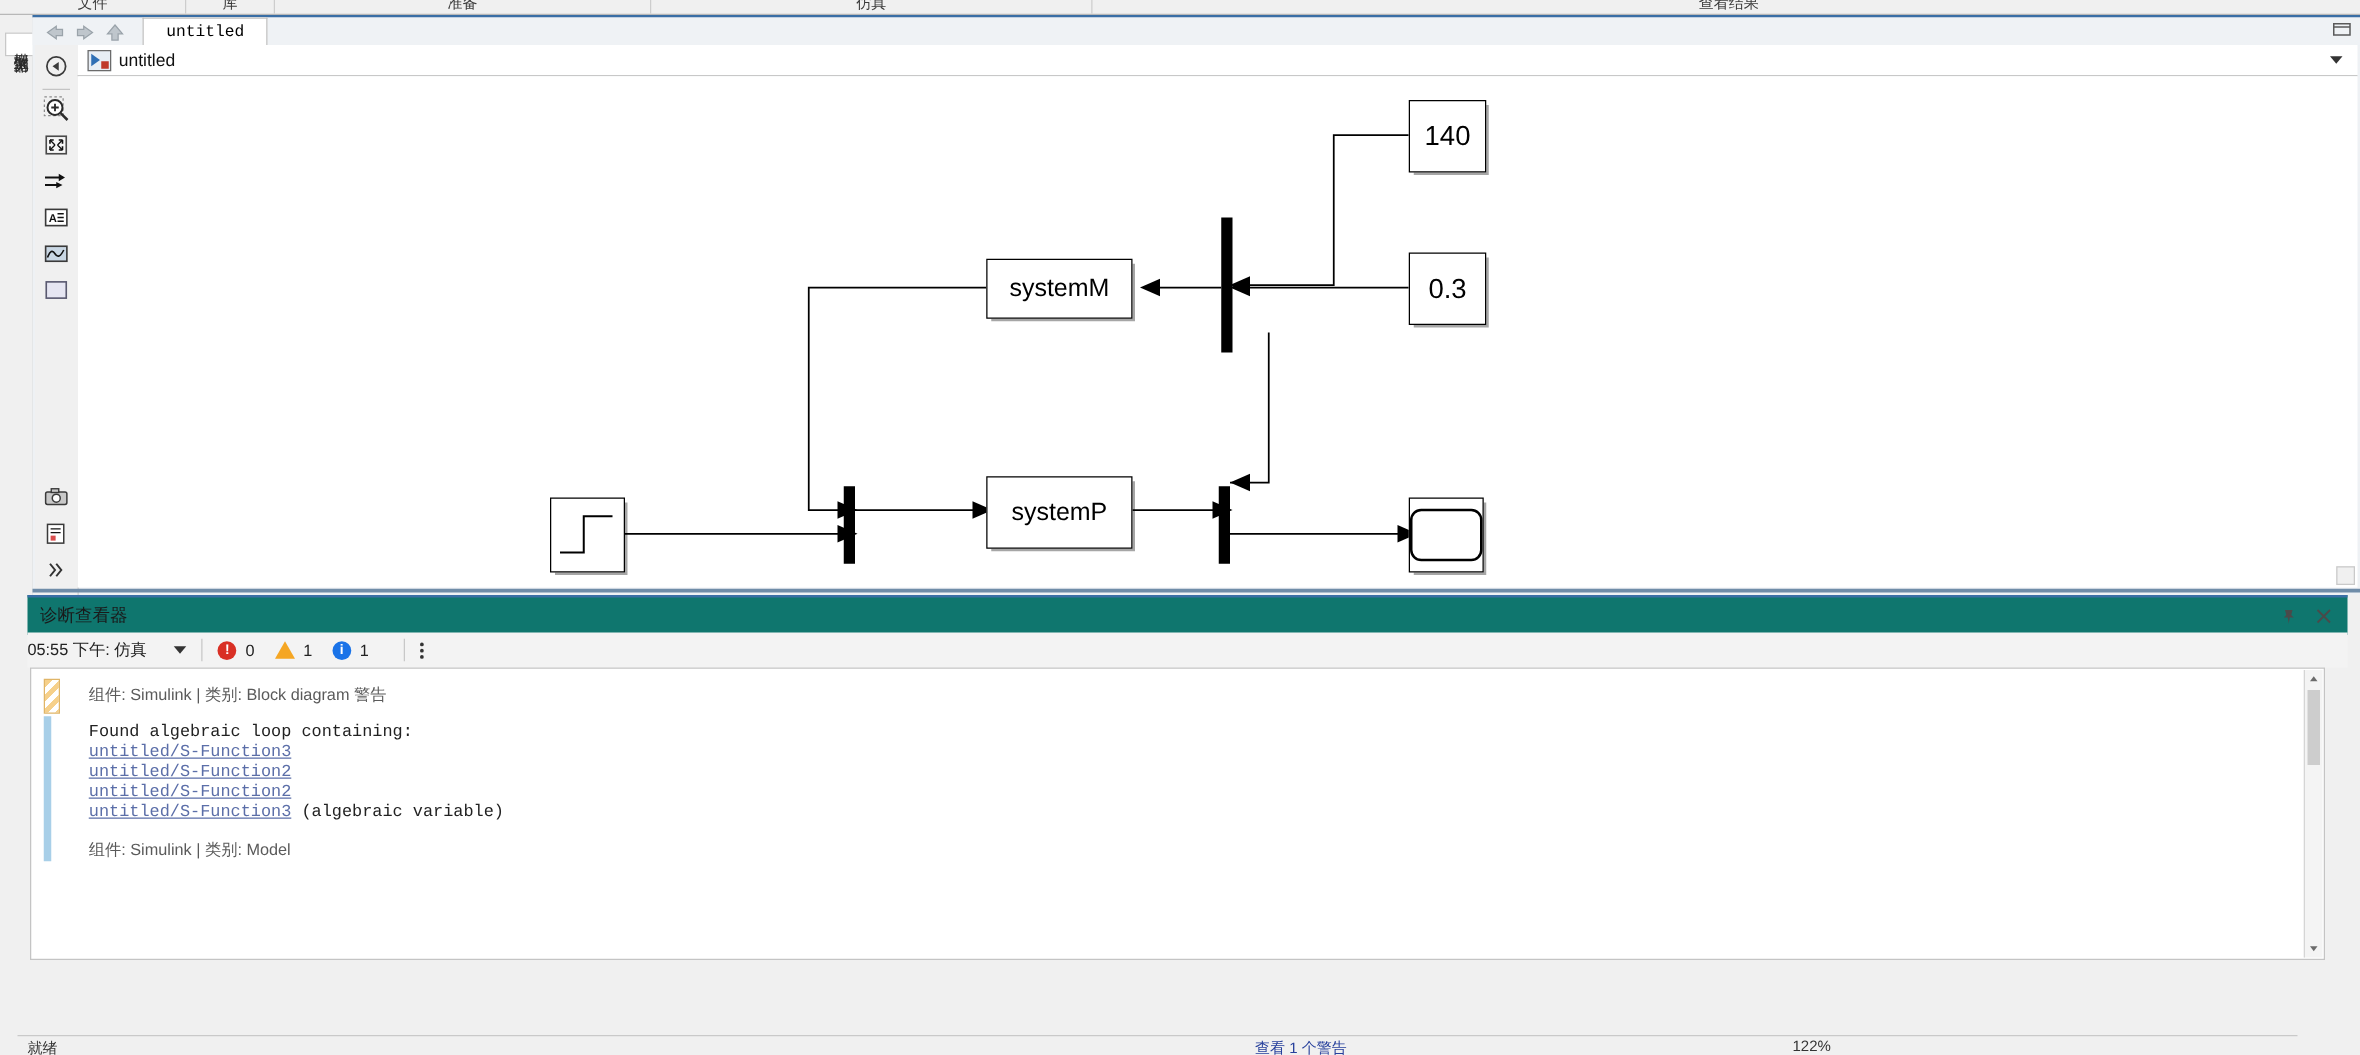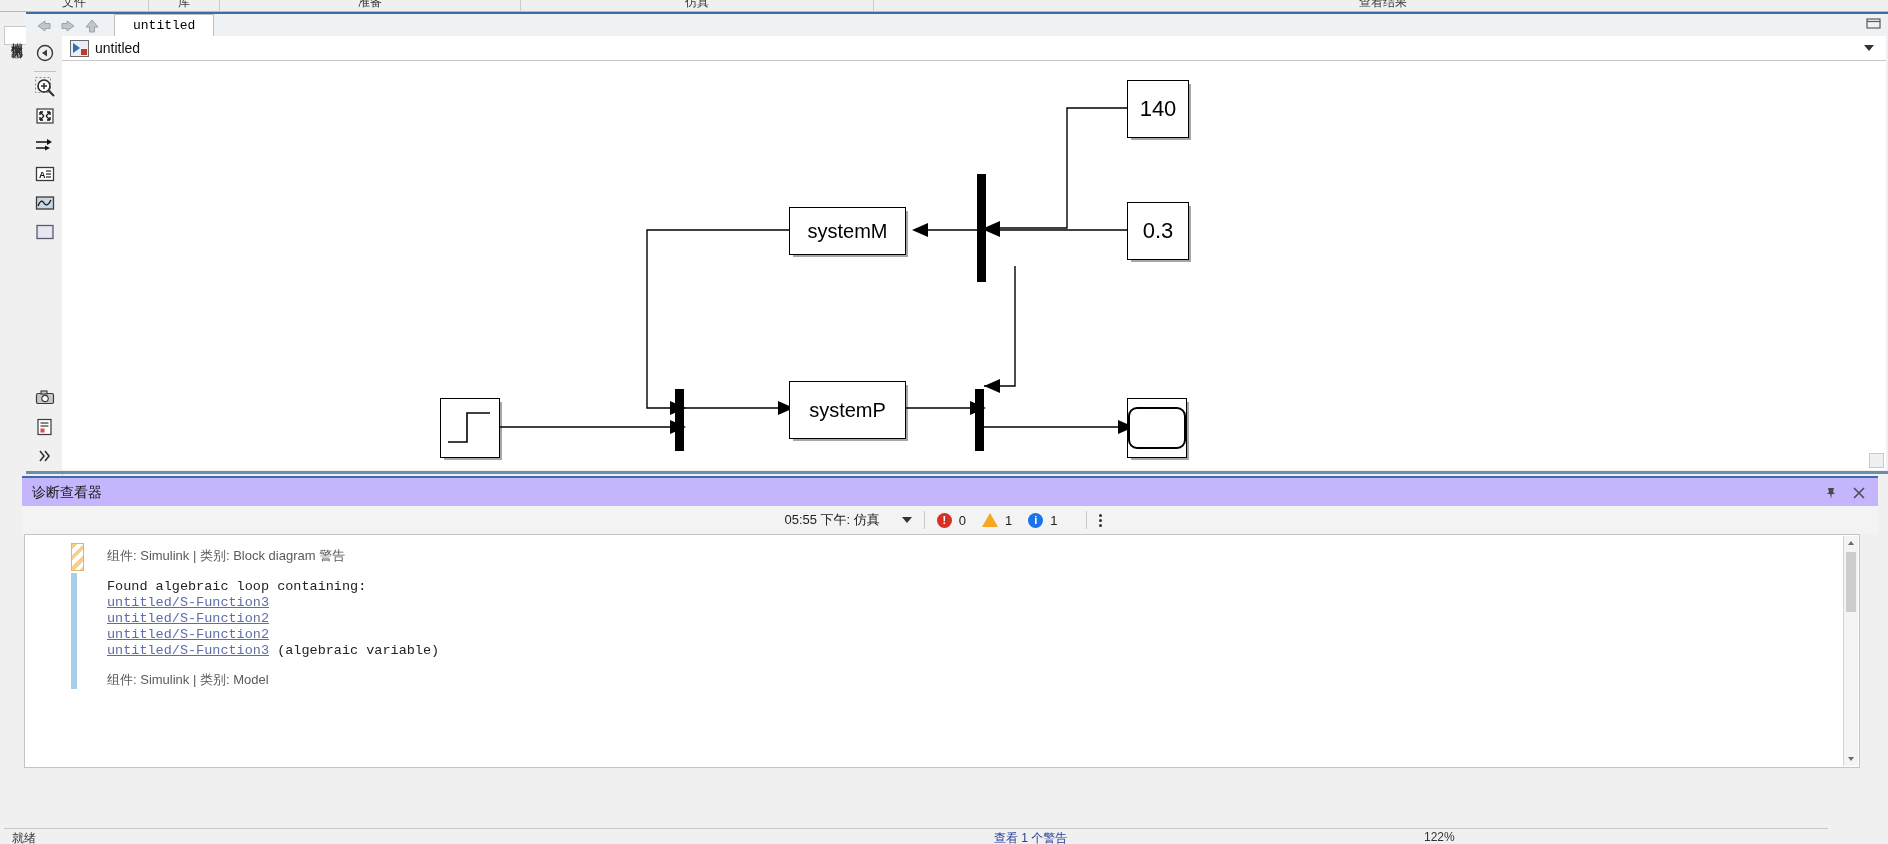--- a/index.html
+++ b/index.html
@@ -123,48 +123,48 @@
     position:absolute;left:26px;top:471px;width:1862px;height:3px;
     background:#6f8ca8;
   }
   
   .dv{
     position:absolute;left:0;top:476px;width:1888px;height:352px;
     background:#f0f0f0;
   }
   .dv-title-bar{
     position:absolute;left:22px;top:0px;width:1856px;height:30px;
-    border-top:2px solid #3a6ea5;background:#c4b5fd;
+    border-top:2px solid #3a6ea5;background:#0f766e;
     display:flex;align-items:center;
   }
   .dv-title{margin-left:10px;font-size:14px;color:#1a1a1a;}
   .dv-title-actions{margin-left:auto;display:flex;align-items:center;gap:14px;margin-right:12px;}
   .pin-icon,.close-icon{width:14px;height:14px;position:relative;cursor:default;}
   .dv-toolbar{
     position:absolute;left:22px;top:30px;width:1856px;height:28px;
-    background:#f3f3f3;display:flex;align-items:center;justify-content:center;
+    background:#f3f3f3;display:flex;align-items:center;justify-content:flex-start;
   }
   .dv-run{font-size:13px;color:#222;}
   .dv-caret{margin-left:22px;width:0;height:0;
     border-left:5px solid transparent;border-right:5px solid transparent;border-top:6px solid #333;}
   .dv-div{width:1px;height:18px;background:#c8c8c8;margin:0 12px;}
   .badge{display:flex;align-items:center;gap:7px;margin-right:16px;font-size:13px;color:#222;}
   .bdot{width:15px;height:15px;border-radius:50%;display:flex;align-items:center;justify-content:center;
     font-size:11px;font-weight:bold;color:#fff;}
   .err-dot{background:#d93025;}
   .warn-tri{width:0;height:0;border-left:8px solid transparent;border-right:8px solid transparent;
     border-bottom:14px solid #f5a623;position:relative;}
   .info-dot{background:#1a73e8;}
   .kebab{display:flex;flex-direction:column;gap:2px;margin-right:14px;}
   .kebab i{width:3px;height:3px;background:#333;border-radius:50%;display:block;}
   .dv-body{
     position:absolute;left:24px;top:58px;width:1834px;height:232px;
     background:#fff;border:1px solid #c4c4c4;overflow:hidden;
   }
-  .msg-block{position:relative;padding-left:40px;margin-left:36px;}
+  .msg-block{position:relative;padding-left:40px;}
   .stripe-warn{
     position:absolute;left:10px;top:0;width:11px;height:26px;
     background:repeating-linear-gradient(135deg,#f6d08a 0 4px,#fff 4px 8px);
     border:1px solid #e0b567;
   }
   .stripe-info{
     position:absolute;left:10px;top:0;width:6px;
     background:#a8cfe8;
   }
   .meta-line{font-size:13px;color:#5a5a5a;line-height:26px;padding-left:6px;}
@@ -174,21 +174,21 @@
   }
   .link{color:#5b6ea8;text-decoration:underline;cursor:pointer;}
   .dv-scroll{
     position:absolute;right:1px;top:1px;width:14px;height:230px;background:#f4f4f4;
     border-left:1px solid #d5d5d5;
   }
   .dv-scroll .arr{width:14px;height:14px;display:flex;align-items:center;justify-content:center;}
   .dv-scroll .thumb{position:absolute;left:2px;top:16px;width:10px;height:60px;background:#cdcdcd;}
   
   .statusbar{
-    position:absolute;left:4px;top:828px;width:1824px;height:16px;
+    position:absolute;left:14px;top:828px;width:1824px;height:16px;
     background:#f0f0f0;border-top:1px solid #c9c9c9;
     font-size:12px;color:#333;overflow:hidden;
   }
   .sb-item{position:absolute;top:1px;white-space:nowrap;}
   .sb-warn{color:#27409c;}
 </style>
 </head>
 <body>
 
 <div class="ribbon">

